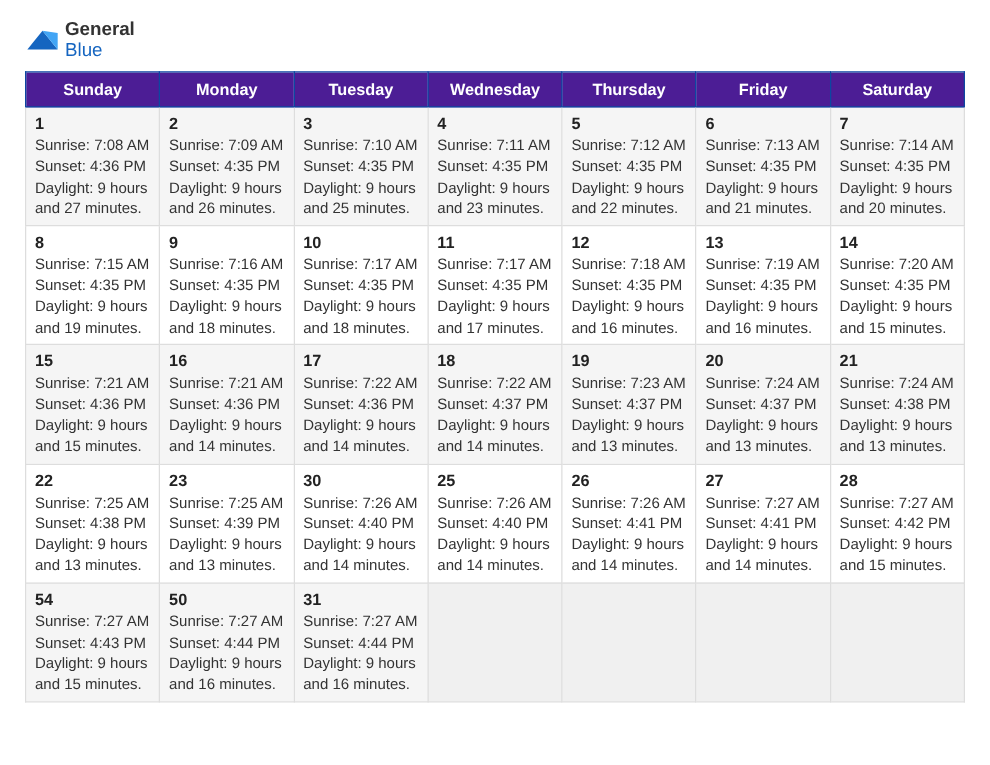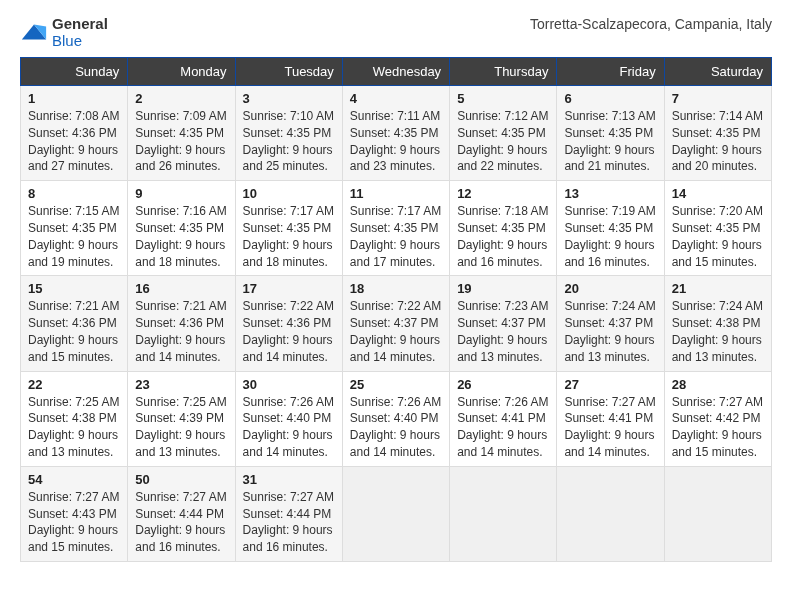--- a/index.html
+++ b/index.html
@@ -51,26 +51,26 @@
     .calendar-subtitle {
       font-size: 14px;
       color: #444;
     }
     table {
       width: 100%;
       border-collapse: collapse;
       margin-top: 8px;
     }
     thead tr th {
-      background-color: #404040;
+      background-color: #4c1d95;
       color: #fff;
       font-size: 13px;
-      font-weight: normal;
+      font-weight: bold;
       padding: 6px 8px;
-      text-align: right;
+      text-align: center;
       border: 1px solid #0d47a1;
     }
     tbody tr {
       border-bottom: 1px solid #ccc;
     }
     tbody tr:nth-child(odd) {
       background-color: #f5f5f5;
     }
     tbody tr:nth-child(even) {
       background-color: #fff;
@@ -108,21 +108,20 @@
       <svg class="logo-icon" viewBox="0 0 30 30" xmlns="http://www.w3.org/2000/svg">
         <polygon points="2,22 15,6 28,22" fill="#1565c0"></polygon>
         <polygon points="15,6 28,22 28,8" fill="#42a5f5"></polygon>
       </svg>
       <div class="logo-text">
         <span class="logo-general">General</span>
         <span class="logo-blue">Blue</span>
       </div>
     </div>
     <div class="title-block">
-      <div class="calendar-subtitle">Torretta-Scalzapecora, Campania, Italy</div>
     </div>
   </div>
 
   <table>
     <thead>
       <tr>
       <th>Sunday</th>
           <th>Monday</th>
           <th>Tuesday</th>
           <th>Wednesday</th>

